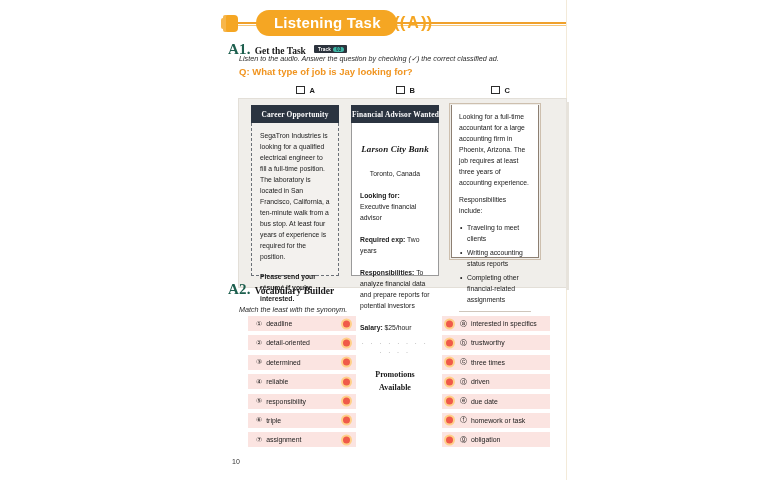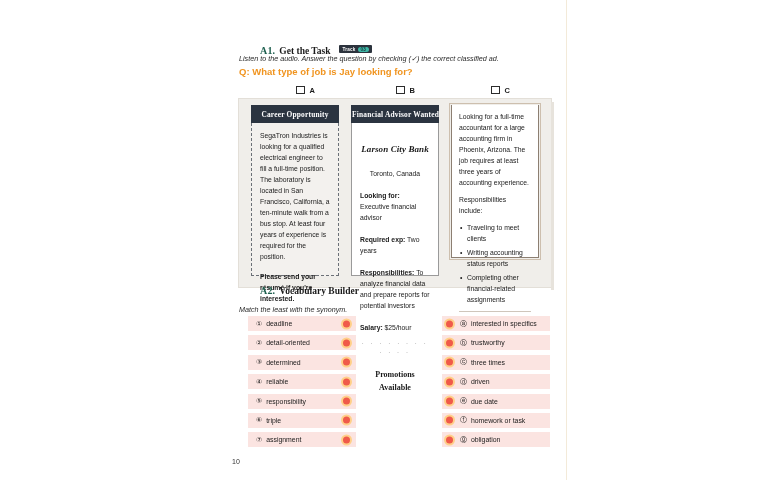--- a/index.html
+++ b/index.html
@@ -87,23 +87,22 @@
   .banner-letter-wrap .letter { font-size: 16px; color:#f5a623; padding: 0 2px; }
 
   
   .sec {
     position: absolute;
     font-family: "Liberation Serif", serif;
   }
   .sec-num {
     color: #1d5f4e;
     font-weight: bold;
-    font-size: 10px;
+    font-size: 15px;
     letter-spacing: 0.2px;
-    margin-left: 32px;
   }
   .sec-title {
     color: #1a1a1a;
     font-weight: bold;
     font-size: 9.5px;
   }
   .sec-sub {
     color: #2a2a2a;
     font-style: italic;
     font-size: 7.2px;
@@ -140,20 +139,21 @@
     font-size: 4.6px;
   }
 
   
   .ads-wrap {
     position: absolute;
     left: 238px; top: 98px;
     width: 312px; height: 188px;
     background: #f0eeea;
     border: 1px solid #e3dfd8;
+    padding-left: 15px;
   }
   .ads-wrap:after{
     content:"";
     position:absolute;
     right:-3px; top:3px;
     width:3px; height:188px;
     background:#e7e3dc;
   }
   .choices {
     position: absolute;
@@ -336,20 +336,29 @@
     font-size: 7px;
     color: #333;
   }
 </style>
 </head>
 <body>
 
 <div id="page">
   <div class="sheet">
 
+    <div class="banner">
+      <div class="banner-rule"></div>
+      <div class="banner-rule2"></div>
+      <div class="banner-cap"></div>
+      <div class="banner-pill">Listening Task</div>
+      <div class="banner-letter-wrap">
+        <span class="paren">((</span><span class="letter">A</span><span class="paren">))</span>
+      </div>
+    </div>
 
     <div class="sec" style="left:228px; top:40px;">
       <span class="sec-num">A1.</span>
       <span class="sec-title">Get the Task</span>
       <span class="track-badge"><span>Track</span><span class="num">03</span></span>
     </div>
     <div class="sec sec-sub" style="left:239px; top:54px; width:320px;">Listen to the audio. Answer the question by checking (✓) the correct classified ad.</div>
     <div class="sec q-line" style="left:239px; top:66px; width:320px;">Q: What type of job is Jay looking for?</div>
 
     <div class="choices">

